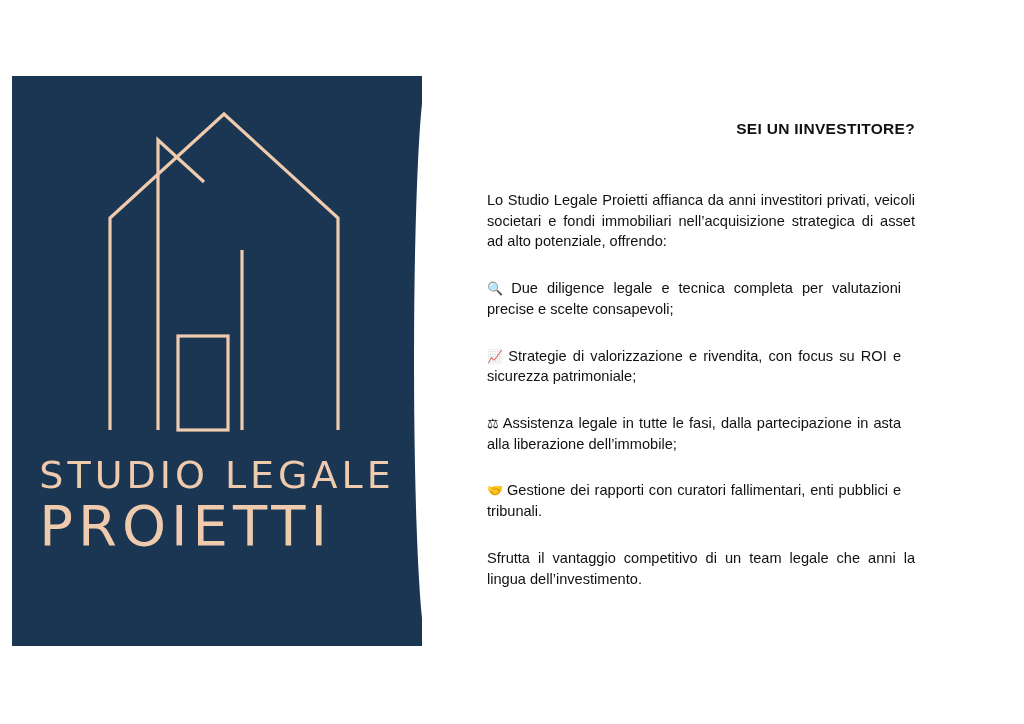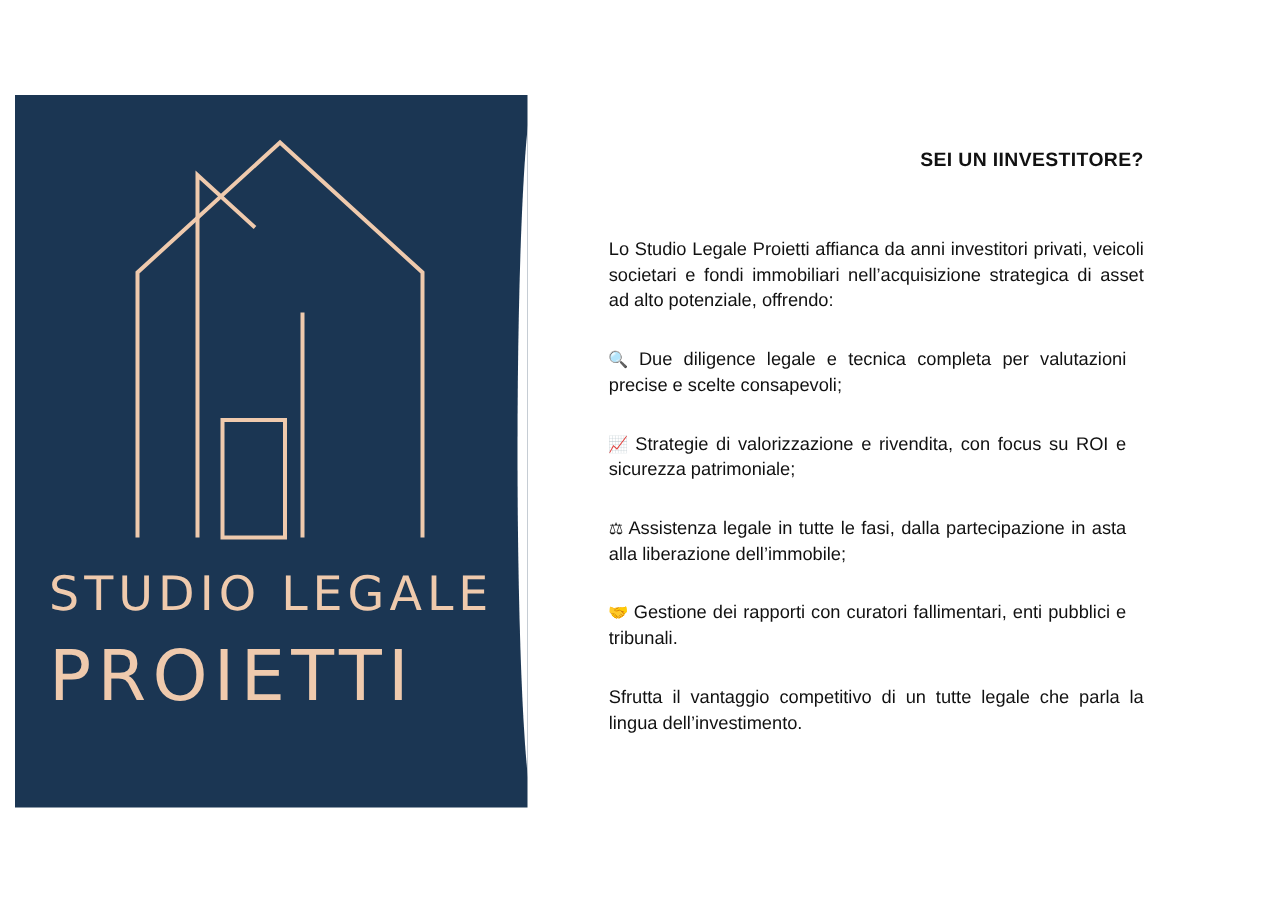--- a/index.html
+++ b/index.html
@@ -75,21 +75,21 @@
     font-weight: 400;
     font-family: "DejaVu Sans", sans-serif;
     color: #efcaad;
   }
   .logo-line2 {
     font-size: 56px;
     letter-spacing: 5px;
     font-weight: 400;
     font-family: "DejaVu Sans", sans-serif;
     color: #efcaad;
-    margin-top: 20px;
+    margin-top: 4px;
   }
 
   
   .content {
     position: absolute;
     left: 487px;
     top: 120px;
     width: 428px;
   }
   .heading {
@@ -171,16 +171,16 @@
     </p>
 
     <p class="bullet">
       <span class="emo">⚖</span><span>Assistenza legale in tutte le fasi, dalla partecipazione in asta alla liberazione dell’immobile;</span>
     </p>
 
     <p class="bullet">
       <span class="emo">🤝</span><span>Gestione dei rapporti con curatori fallimentari, enti pubblici e tribunali.</span>
     </p>
 
-    <p class="closing">Sfrutta il vantaggio competitivo di un tutte legale che parla la lingua dell’investimento.</p>
+    <p class="closing">Sfrutta il vantaggio competitivo di un team legale che anni la lingua dell’investimento.</p>
   </div>
 
 </div>
 
 </body></html>

